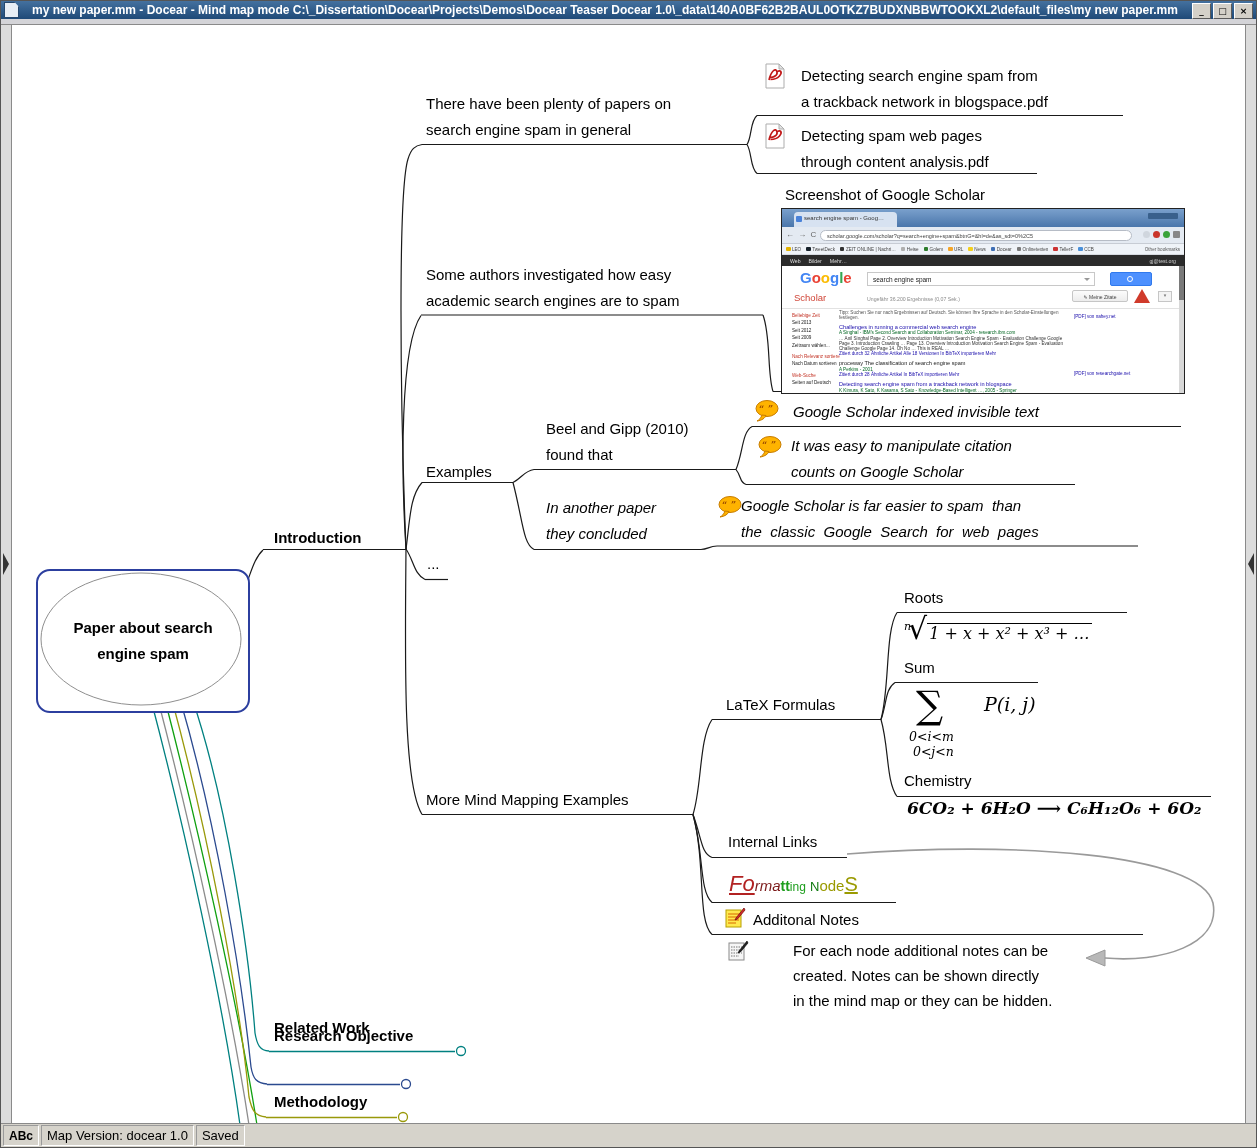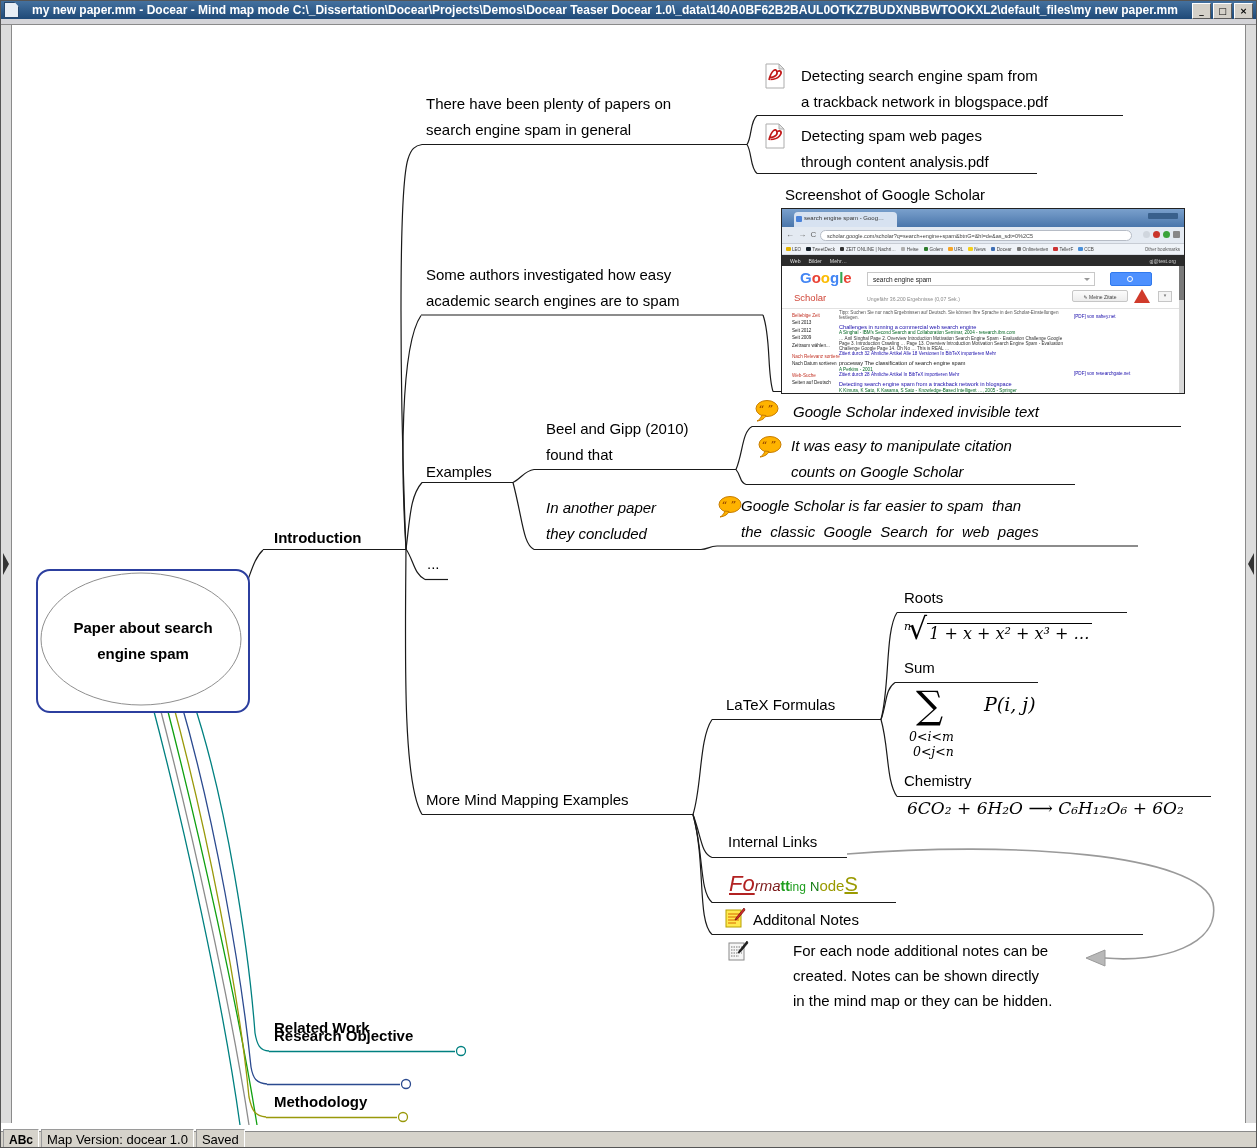--- a/index.html
+++ b/index.html
@@ -19,21 +19,21 @@
   .topstrip{position:absolute;left:0;top:18px;width:100%;height:5px;background:#d4d4d8;border-bottom:1px solid #8a8a8a;}
   .collapse-handle{position:absolute;left:615px;top:25px;width:0;height:0;
     border-left:13px solid transparent;border-right:13px solid transparent;border-top:7px solid #4a4a4a;}
   .side-strip{position:absolute;top:24px;bottom:24px;width:10px;background:#dcdcdc;}
   .side-strip.l{left:0;border-right:1px solid #8a8a8a;}
   .side-strip.r{right:0;border-left:1px solid #8a8a8a;}
   .side-handle{position:absolute;top:552px;width:0;height:0;border-top:11px solid transparent;border-bottom:11px solid transparent;}
   .side-handle.l{left:2px;border-left:6px solid #333;}
   .side-handle.r{right:2px;border-right:6px solid #333;}
 
-  .statusbar{position:absolute;left:0;bottom:0;width:100%;height:16px;background:#d6d3cb;
+  .statusbar{position:absolute;left:0;bottom:0;width:100%;height:24px;background:#d6d3cb;
     border-top:1px solid #8a8a8a;display:flex;align-items:center;gap:2px;padding-left:2px;box-sizing:border-box;
     font-size:13px;color:#000;}
   .status-box{height:19px;border:1px solid;border-color:#9a9a9a #fff #fff #9a9a9a;background:#d6d3cb;
     display:flex;align-items:center;padding:0 5px;}
   .abc{font-weight:bold;font-size:12px;}
 
   
   .map-bg{position:absolute;left:11px;right:11px;top:24px;bottom:24px;background:#fff;}
   svg.edges{position:absolute;left:0;top:0;pointer-events:none;}
   .n{position:absolute;font-size:15px;line-height:26px;color:#000;white-space:pre-line;z-index:3;}
@@ -408,21 +408,21 @@
     <span class="rad-n">n</span><span class="rad">√</span><span class="rad-expr">1 + x + x² + x³ + …</span>
   </div>
 
   <div class="n" style="left:903px;top:654px;">Sum</div>
   <div class="frm sigma" style="left:915px;top:684px;">∑</div>
   <div class="frm limits" style="left:908px;top:728px;">0&lt;i&lt;m
 0&lt;j&lt;n</div>
   <div class="frm sum-expr" style="left:983px;top:692px;">P(i, j)</div>
 
   <div class="n" style="left:903px;top:767px;">Chemistry</div>
-  <div class="frm chem" style="left:906px;top:797px;">6CO₂ + 6H₂O ⟶ C₆H₁₂O₆ + 6O₂</div>
+  <div class="frm chem" style="left:906px;top:797px;font-weight:bold;">6CO₂ + 6H₂O ⟶ C₆H₁₂O₆ + 6O₂</div>
 
   <div class="n" style="left:727px;top:828px;">Internal Links</div>
 
   <div class="n fmt" style="left:728px;top:868px;">
     <span class="f1">Fo</span><span class="f2">rma</span><span class="f3">tt</span><span class="f4">ing</span><span> </span><span class="f6">N</span><span class="f7">ode</span><span class="f8">S</span>
   </div>
 
   <span class="icn" style="left:723px;top:905px;">
     <svg width="22" height="24">
         <rect x="2" y="4" width="15" height="17" fill="#ffe94e" stroke="#b8a000"></rect>

